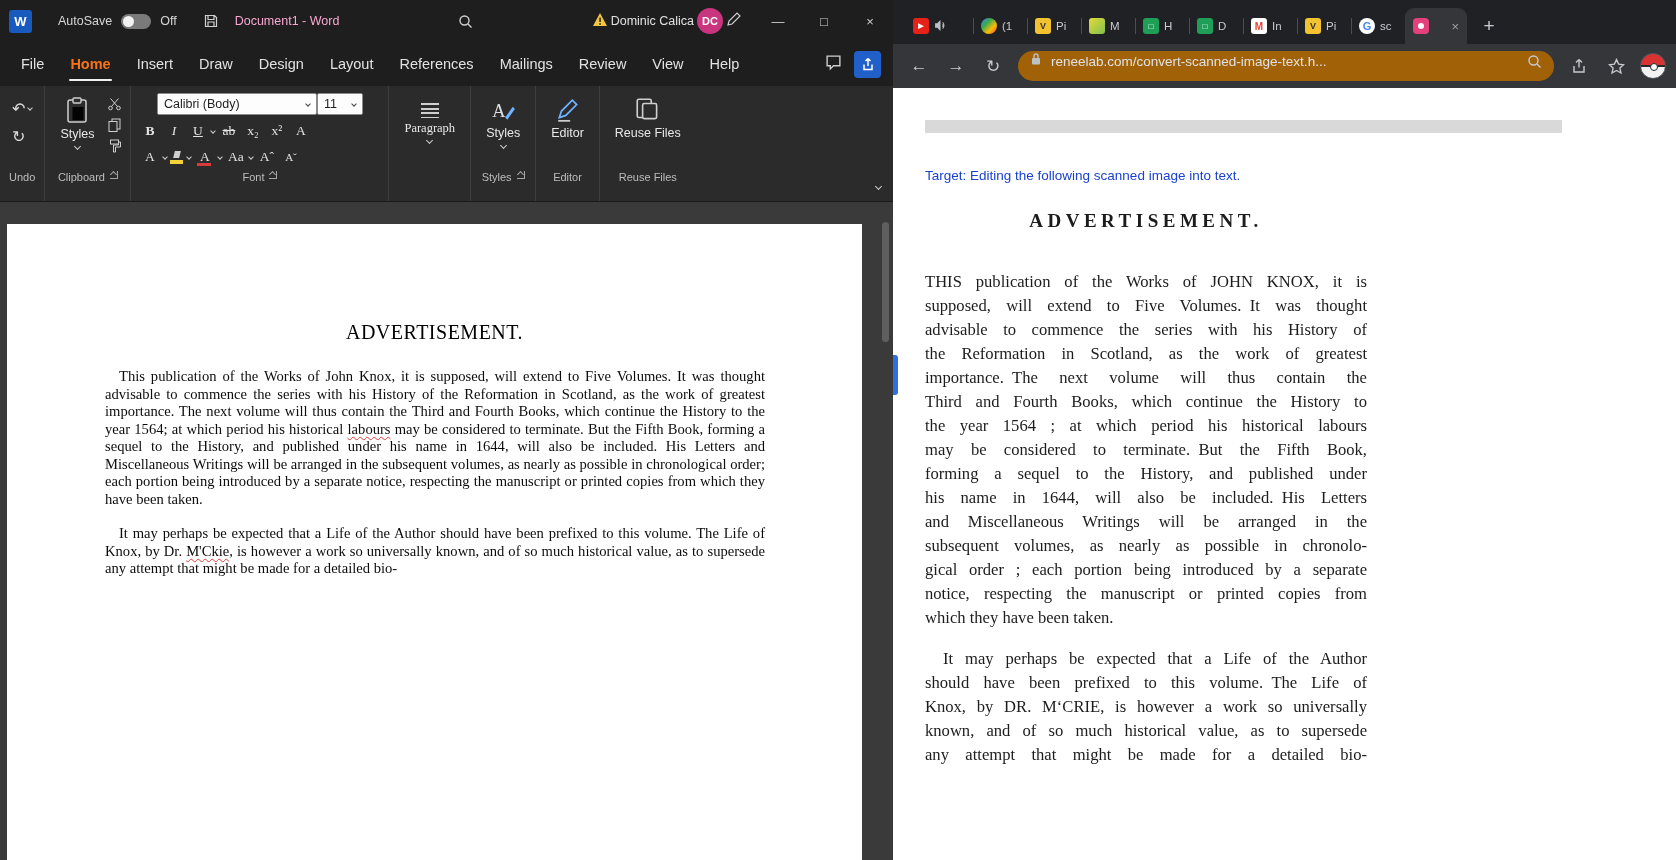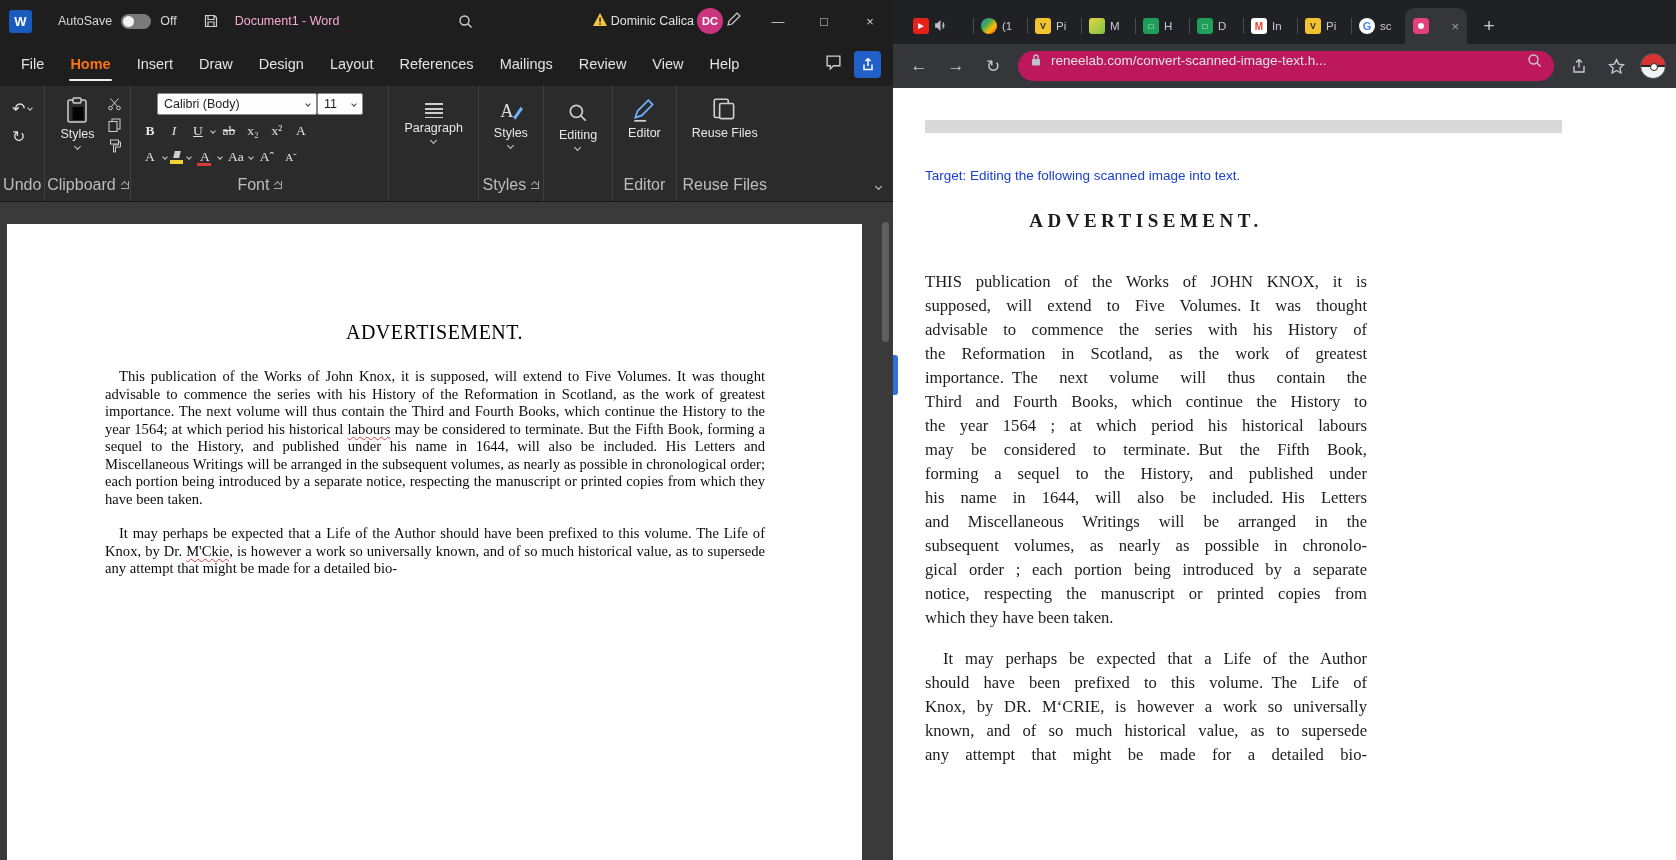--- a/index.html
+++ b/index.html
@@ -26,21 +26,21 @@
 
   .wtabs { height:44px; background:#1e1e1e; display:flex; align-items:center; padding-left:8px; color:#e2e2e2; font-size:14.5px; }
   .wtab { padding:0 13px; height:44px; display:flex; align-items:center; position:relative; }
   .wtab.active { font-weight:bold; color:#f97316; }
   .wtab.active::after { content:""; position:absolute; left:12px; right:12px; bottom:5px; height:2.5px; background:#f0f0f0; border-radius:2px; }
   .wtabs-right { margin-left:auto; display:flex; align-items:center; gap:12px; margin-right:12px; }
   .share-btn { width:27px; height:27px; background:#2160c9; border-radius:4px; display:flex; align-items:center; justify-content:center; }
 
   .ribbon { height:116px; background:#2b2b2b; display:flex; position:relative; border-bottom:1px solid #191919; }
   .rgroup { position:relative; display:flex; flex-direction:column; align-items:center; padding:7px 8px 20px; border-right:1px solid #3e3e3e; }
-  .rlabel { position:absolute; bottom:7px; left:0; right:0; display:flex; align-items:center; justify-content:center; gap:5px; font-size:16px; color:#bdbdbd; white-space:nowrap; }
+  .rlabel { position:absolute; bottom:18px; left:0; right:0; display:flex; align-items:flex-start; justify-content:center; gap:5px; font-size:11px; color:#bdbdbd; white-space:nowrap; }
   .launcher { width:8px; height:8px; border-right:1px solid #a5a5a5; border-bottom:1px solid #a5a5a5; position:relative; display:inline-block; }
   .launcher::after { content:""; position:absolute; right:1px; bottom:1px; width:4px; height:4px; border-top:1px solid #a5a5a5; border-left:1px solid #a5a5a5; transform:rotate(45deg); }
   .chev { width:5px; height:5px; border-right:1.4px solid #cfcfcf; border-bottom:1.4px solid #cfcfcf; transform:rotate(45deg); display:inline-block; }
   .chev.sm { width:4px; height:4px; }
   .ric { color:#dcdcdc; font-size:16px; height:22px; display:flex; align-items:center; gap:3px; padding:0 4px; border-radius:3px; }
   .undo-col { display:flex; flex-direction:column; gap:6px; margin-top:4px; }
   .g-clip-row { display:flex; gap:6px; }
   .bigbtn { display:flex; flex-direction:column; align-items:center; gap:3px; color:#e8e8e8; font-size:12.5px; padding:4px 7px; border-radius:4px; white-space:nowrap; }
   .bigbtn .blabel { text-align:center; line-height:14px; }
   .clip-col { display:flex; flex-direction:column; gap:7px; margin-top:4px; }
@@ -88,21 +88,21 @@
   .fav-lime { background:linear-gradient(135deg,#e7d83a,#7ec24a); color:#2c4a12; }
   .fav-green { background:#1e9e57; color:#fff; font-size:8px; }
   .fav-gmail { background:#fff; color:#ea4335; font-size:10px; }
   .fav-google { background:#fff; border-radius:50%; color:#4285f4; font-size:11px; }
   .fav-pink { background:#e4407c; border-radius:4px; position:relative; }
   .fav-pink::after { content:""; position:absolute; left:5px; top:5px; width:6px; height:6px; background:#fff; border-radius:50%; }
   .tab-close { margin-left:auto; color:#9aa0a6; font-size:13px; line-height:1; }
   .newtab { width:28px; height:28px; margin:0 0 4px 8px; color:#c7cbd1; font-size:19px; display:flex; align-items:center; justify-content:center; border-radius:50%; }
   .toolbar { height:44px; background:#35363a; display:flex; align-items:center; padding:0 10px; gap:5px; }
   .navbtn { width:32px; height:32px; color:#c6c9ce; font-size:17px; display:flex; align-items:center; justify-content:center; border-radius:50%; flex:none; }
-  .urlbar { flex:1; height:30px; background:#be185d; border-radius:15px; display:flex; align-items:flex-start; padding:2px 12px; color:#dfe1e5; font-size:13.5px; gap:9px; margin:0 4px; min-width:0; }
+  .urlbar { flex:1; height:30px; background:#a16207; border-radius:15px; display:flex; align-items:flex-end; padding:12px 12px; color:#dfe1e5; font-size:13.5px; gap:9px; margin:0 4px; min-width:0; }
   .url-text { white-space:nowrap; overflow:hidden; }
   .urlbar .zoom { margin-left:auto; display:flex; align-items:center; }
   .avatar-pokeball { width:26px; height:26px; border-radius:50%; flex:none; margin-left:3px; background:linear-gradient(#d83232 0 46%, #26262b 46% 55%, #f2f2f2 55% 100%); border:1px solid #55575c; position:relative; }
   .avatar-pokeball::after { content:""; position:absolute; left:9px; top:9px; width:6px; height:6px; background:#fff; border:1px solid #26262b; border-radius:50%; }
 
   .content { position:absolute; top:88px; left:0; right:0; bottom:0; background:#fff; color:#111; overflow:hidden; }
   .edge-marker { position:absolute; left:0; top:267px; width:5px; height:40px; background:#2f6fe0; border-radius:0 3px 3px 0; }
   .gray-strip { position:absolute; top:32px; left:32px; width:637px; height:13px; background:#d9d9d9; }
   .target-line { position:absolute; top:80px; left:32px; color:#1a41cf; font-size:13.5px; }
   .scan { position:absolute; top:122px; left:32px; width:442px; font-family:"Liberation Serif", serif; color:#1c1c1c; }
@@ -274,21 +274,21 @@
           <span class="chev sm"></span>
           <span class="fmt">Aˆ</span>
           <span class="fmt" style="font-size:11px;">Aˇ</span>
         </div>
         <span class="rlabel">
             <span>Font</span>
             <span class="launcher"></span>
           </span>
       </div>
 
-      <div class="rgroup" style="padding-bottom:16px;">
+      <div class="rgroup" style="padding-bottom:16px;font-family:Liberation Serif, serif;">
         <div class="bigbtn" style="margin-top:6px;">
           <span class="lines-icon"></span>
           <span class="blabel">Paragraph</span>
           <span class="chev"></span>
         </div>
       </div>
 
       <div class="rgroup">
         <div class="bigbtn">
           <svg width="26" height="26" viewBox="0 0 24 24">
@@ -297,30 +297,20 @@
             </svg>
           <span class="blabel">Styles</span>
           <span class="chev"></span>
         </div>
         <span class="rlabel">
             <span>Styles</span>
             <span class="launcher"></span>
           </span>
       </div>
 
-      <div class="rgroup" style="padding-bottom:7px;">
-        <div class="bigbtn" style="margin-top:4px;">
-          <svg width="22" height="24" viewBox="0 0 20 20">
-              <circle cx="8.5" cy="8.5" r="5.5" fill="none" stroke="#cfcfcf" stroke-width="1.5"></circle>
-              <line x1="12.5" y1="12.5" x2="17" y2="17" stroke="#cfcfcf" stroke-width="1.5"></line>
-            </svg>
-          <span class="blabel">Editing</span>
-          <span class="chev"></span>
-        </div>
-      </div>
 
 
       <div class="rgroup">
         <div class="bigbtn">
           <svg width="26" height="26" viewBox="0 0 24 24">
               <path d="M4 19l2-6L16 3l4 4L10 17z" fill="none" stroke="#6fb2ff" stroke-width="1.6"></path>
               <path d="M3 22h11" stroke="#cfcfcf" stroke-width="1.6"></path>
             </svg>
           <span class="blabel">Editor</span>
         </div>

